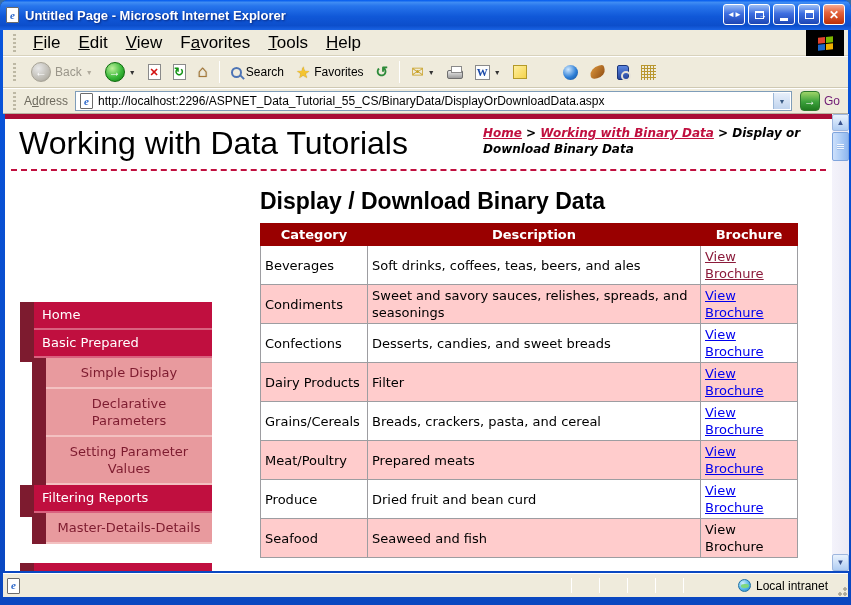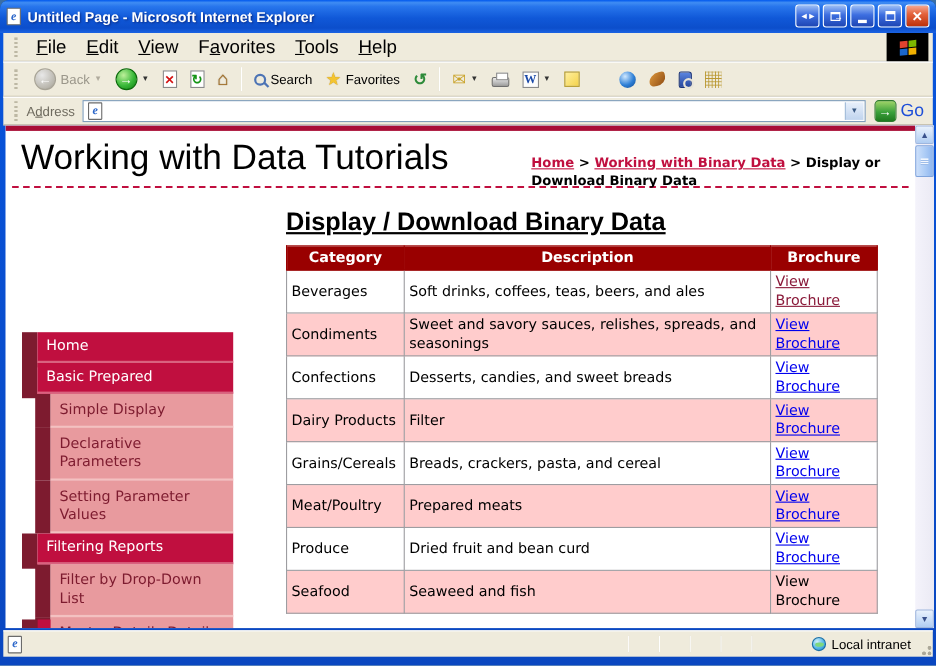--- a/index.html
+++ b/index.html
@@ -96,45 +96,45 @@
   .addr-input { position:relative; flex:1; height:20px; background:#fff; border:1px solid #7f9db9;
     display:flex; align-items:center; gap:5px; padding:0 20px 0 4px; }
   .addr-url { font-size:12px; color:#000; white-space:nowrap; overflow:hidden; }
   .ddbtn { position:absolute; right:1px; top:1px; bottom:1px; width:17px;
     background:linear-gradient(180deg,#e8f0fb,#c0d4ee); border-left:1px solid #9db8d8;
     display:flex; align-items:center; justify-content:center; font-size:7px; color:#3a5a83; }
   .goarea { display:flex; align-items:center; gap:4px; padding:0 8px 0 8px; }
   .gobtn { width:20px; height:20px; border-radius:4px; border:1px solid #2f7a2f;
     background:linear-gradient(180deg,#9fd468,#3ba13b 55%,#1f7a1f);
     color:#fff; font-weight:bold; font-size:12px; display:flex; align-items:center; justify-content:center; }
-  .golabel { font-size:16px; color:#1d4ed8; }
+  .golabel { font-size:12px; color:#701a75; }
   
   .viewport { position:absolute; left:5px; top:114px; width:844px; height:457px; background:#fff; overflow:hidden; }
   .page { position:absolute; left:0; top:0; right:17px; bottom:0; overflow:hidden; font-family:"DejaVu Sans",sans-serif; }
   .topband { height:5px; background:#a90d36; }
   .site-header { position:relative; height:52px; border-bottom:2px dashed #c00f3f; margin:0 6px; }
   .site-title { position:absolute; left:8px; top:6px; font-family:"Liberation Sans",sans-serif; font-size:32px; color:#000; letter-spacing:0; }
-  .breadcrumb { position:absolute; left:472px; top:21px; width:348px; font-size:12px; font-weight:bold; color:#000; line-height:16px; }
+  .breadcrumb { position:absolute; left:472px; top:6px; width:348px; font-size:12px; font-weight:bold; color:#000; line-height:16px;font-style:italic; }
   .bc-link { color:#c00f3f; text-decoration:underline; cursor:pointer; }
   
   .nav { position:absolute; left:15px; top:188px; width:192px; font-size:13px; }
   .nrow { position:relative; }
   .nrow.l1 { padding-left:14px; }
   .nrow.l1::before { content:""; position:absolute; left:0; top:0; bottom:-4px; width:14px; background:#7d1b2f; }
   .nrow.l2 { padding-left:26px; }
   .nrow.l2::before { content:""; position:absolute; left:12px; top:0; bottom:0; width:14px; background:#7d1b2f; }
   .nbar { position:relative; z-index:2; padding:5px 8px; }
   .l1 .nbar { background:#c00f3f; color:#fff; border-bottom:2px solid #d9627f; line-height:16px; }
-  .l2 .nbar { background:#e89a9e; color:#7d1b2f; border-bottom:2px solid #f3c1c1; line-height:17px; padding:6px 8px; }
+  .l2 .nbar { background:#e89a9e; color:#7d1b2f; border-bottom:2px solid #f3c1c1; line-height:17px; padding:6px 8px;text-align:center; }
   .nav-cutoff { position:absolute; left:15px; bottom:0; width:192px; height:8px; overflow:hidden; }
   .nav-cutoff::before { content:""; position:absolute; left:0; top:0; bottom:0; width:14px; background:#7d1b2f; }
   .nav-cutoff .cutbar { margin-left:14px; height:100%; background:#c00f3f; }
   
   .main { position:absolute; left:255px; top:74px; width:556px; }
-  .page-title { font-family:"Liberation Sans",sans-serif; font-size:23px; font-weight:bold; color:#000;text-decoration:underline; }
+  .page-title { font-family:"Liberation Sans",sans-serif; font-size:23px; font-weight:bold; color:#000; }
   table.grid { border-collapse:collapse; margin-top:8px; table-layout:fixed; width:537px; font-size:13px; }
   table.grid th { background:#990000; color:#fff; font-weight:bold; text-align:center; padding:3px 2px; border:1px solid #990000; font-size:13px; }
   table.grid td { border:1px solid #9d9da1; padding:2px 4px; vertical-align:middle; color:#000; line-height:17px; height:36px; }
   col.c-cat { width:107px; } col.c-desc { width:333px; } col.c-bro { width:97px; }
   tr.alt td { background:#ffcccc; }
   td.bro a { color:#0000ee; text-decoration:underline; cursor:pointer; }
   tr.v td.bro a { color:#8b1b3b; }
   tr.noln td.bro a { color:#000; text-decoration:none; cursor:default; }
   
   .scrollbar { position:absolute; right:0; top:0; width:17px; height:457px; background:#f0eff8;
@@ -268,20 +268,21 @@
     <div class="tbtn">
         <span class="gridic"></span>
       </div>
   </div>
 
   <div class="addressbar">
     <div class="vgrip"></div>
     <span class="addr-label"><span>A</span><span class="k">d</span><span>dress</span></span>
     <div class="addr-input">
       <span class="iedoc"></span>
+      <span class="addr-url">http://localhost:2296/ASPNET_Data_Tutorial_55_CS/BinaryData/DisplayOrDownloadData.aspx</span>
       <span class="ddbtn">▼</span>
     </div>
     <div class="goarea">
       <span class="gobtn">→</span>
       <span class="golabel">Go</span>
     </div>
   </div>
 
   <div class="viewport">
     <div class="page">
@@ -305,23 +306,20 @@
             <div class="nbar">Simple Display</div>
           </div>
         <div class="nrow l2">
             <div class="nbar">Declarative Parameters</div>
           </div>
         <div class="nrow l2">
             <div class="nbar">Setting Parameter Values</div>
           </div>
         <div class="nrow l1">
             <div class="nbar">Filtering Reports</div>
-          </div>
-        <div class="nrow l2">
-            <div class="nbar">Filter by Drop-Down List</div>
           </div>
         <div class="nrow l2">
             <div class="nbar">Master-Details-Details</div>
           </div>
 
       </div>
       <div class="nav-cutoff">
           <div class="cutbar"></div>
         </div>
 

